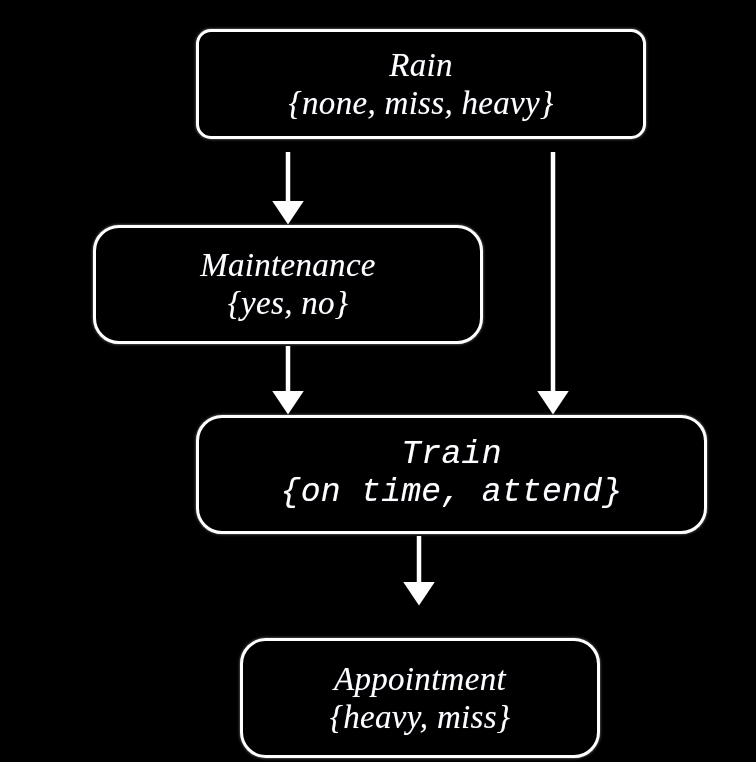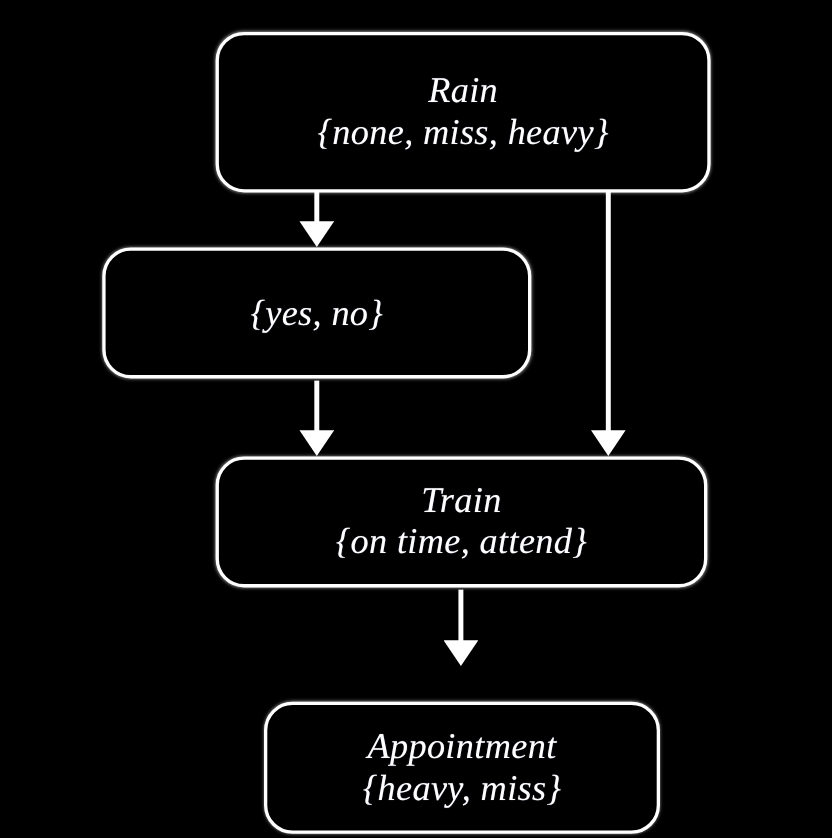--- a/index.html
+++ b/index.html
@@ -37,23 +37,23 @@
     text-shadow: 0 0 1px rgba(190,200,255,0.5);
   }
   .node-values {
     font-style: italic;
     font-size: 33px;
     letter-spacing: 0.3px;
     margin-top: 1px;
     text-shadow: 0 0 1px rgba(190,200,255,0.5);
   }
   
-  #node-rain        { left: 196px; top: 29px;  width: 450px; height: 146px; }
+  #node-rain        { left: 196px; top: 29px;  width: 450px; height: 110px; border-radius: 15px; }
   #node-maintenance { left: 93px;  top: 225px; width: 390px; height: 119px; }
-  #node-train       { left: 196px; top: 415px; width: 447px; height: 119px; }
+  #node-train       { left: 196px; top: 415px; width: 511px; height: 119px; font-family: Liberation Mono, monospace; }
   #node-appointment { left: 240px; top: 638px; width: 360px; height: 120px; }
 
   .edge-layer {
     position: absolute;
     left: 0;
     top: 0;
     width: 756px;
     height: 762px;
     pointer-events: none;
   }
@@ -78,20 +78,21 @@
 
     <line x1="419" y1="536" x2="419" y2="592" stroke="#ffffff" stroke-width="4.5" marker-end="url(#arrowhead)"></line>
   </svg>
 
   <div class="node" id="node-rain">
     <div class="node-title">Rain</div>
     <div class="node-values">{none, miss, heavy}</div>
   </div>
 
   <div class="node" id="node-maintenance">
+    <div class="node-title">Maintenance</div>
     <div class="node-values">{yes, no}</div>
   </div>
 
   <div class="node" id="node-train">
     <div class="node-title">Train</div>
     <div class="node-values">{on time, attend}</div>
   </div>
 
   <div class="node" id="node-appointment">
     <div class="node-title">Appointment</div>

